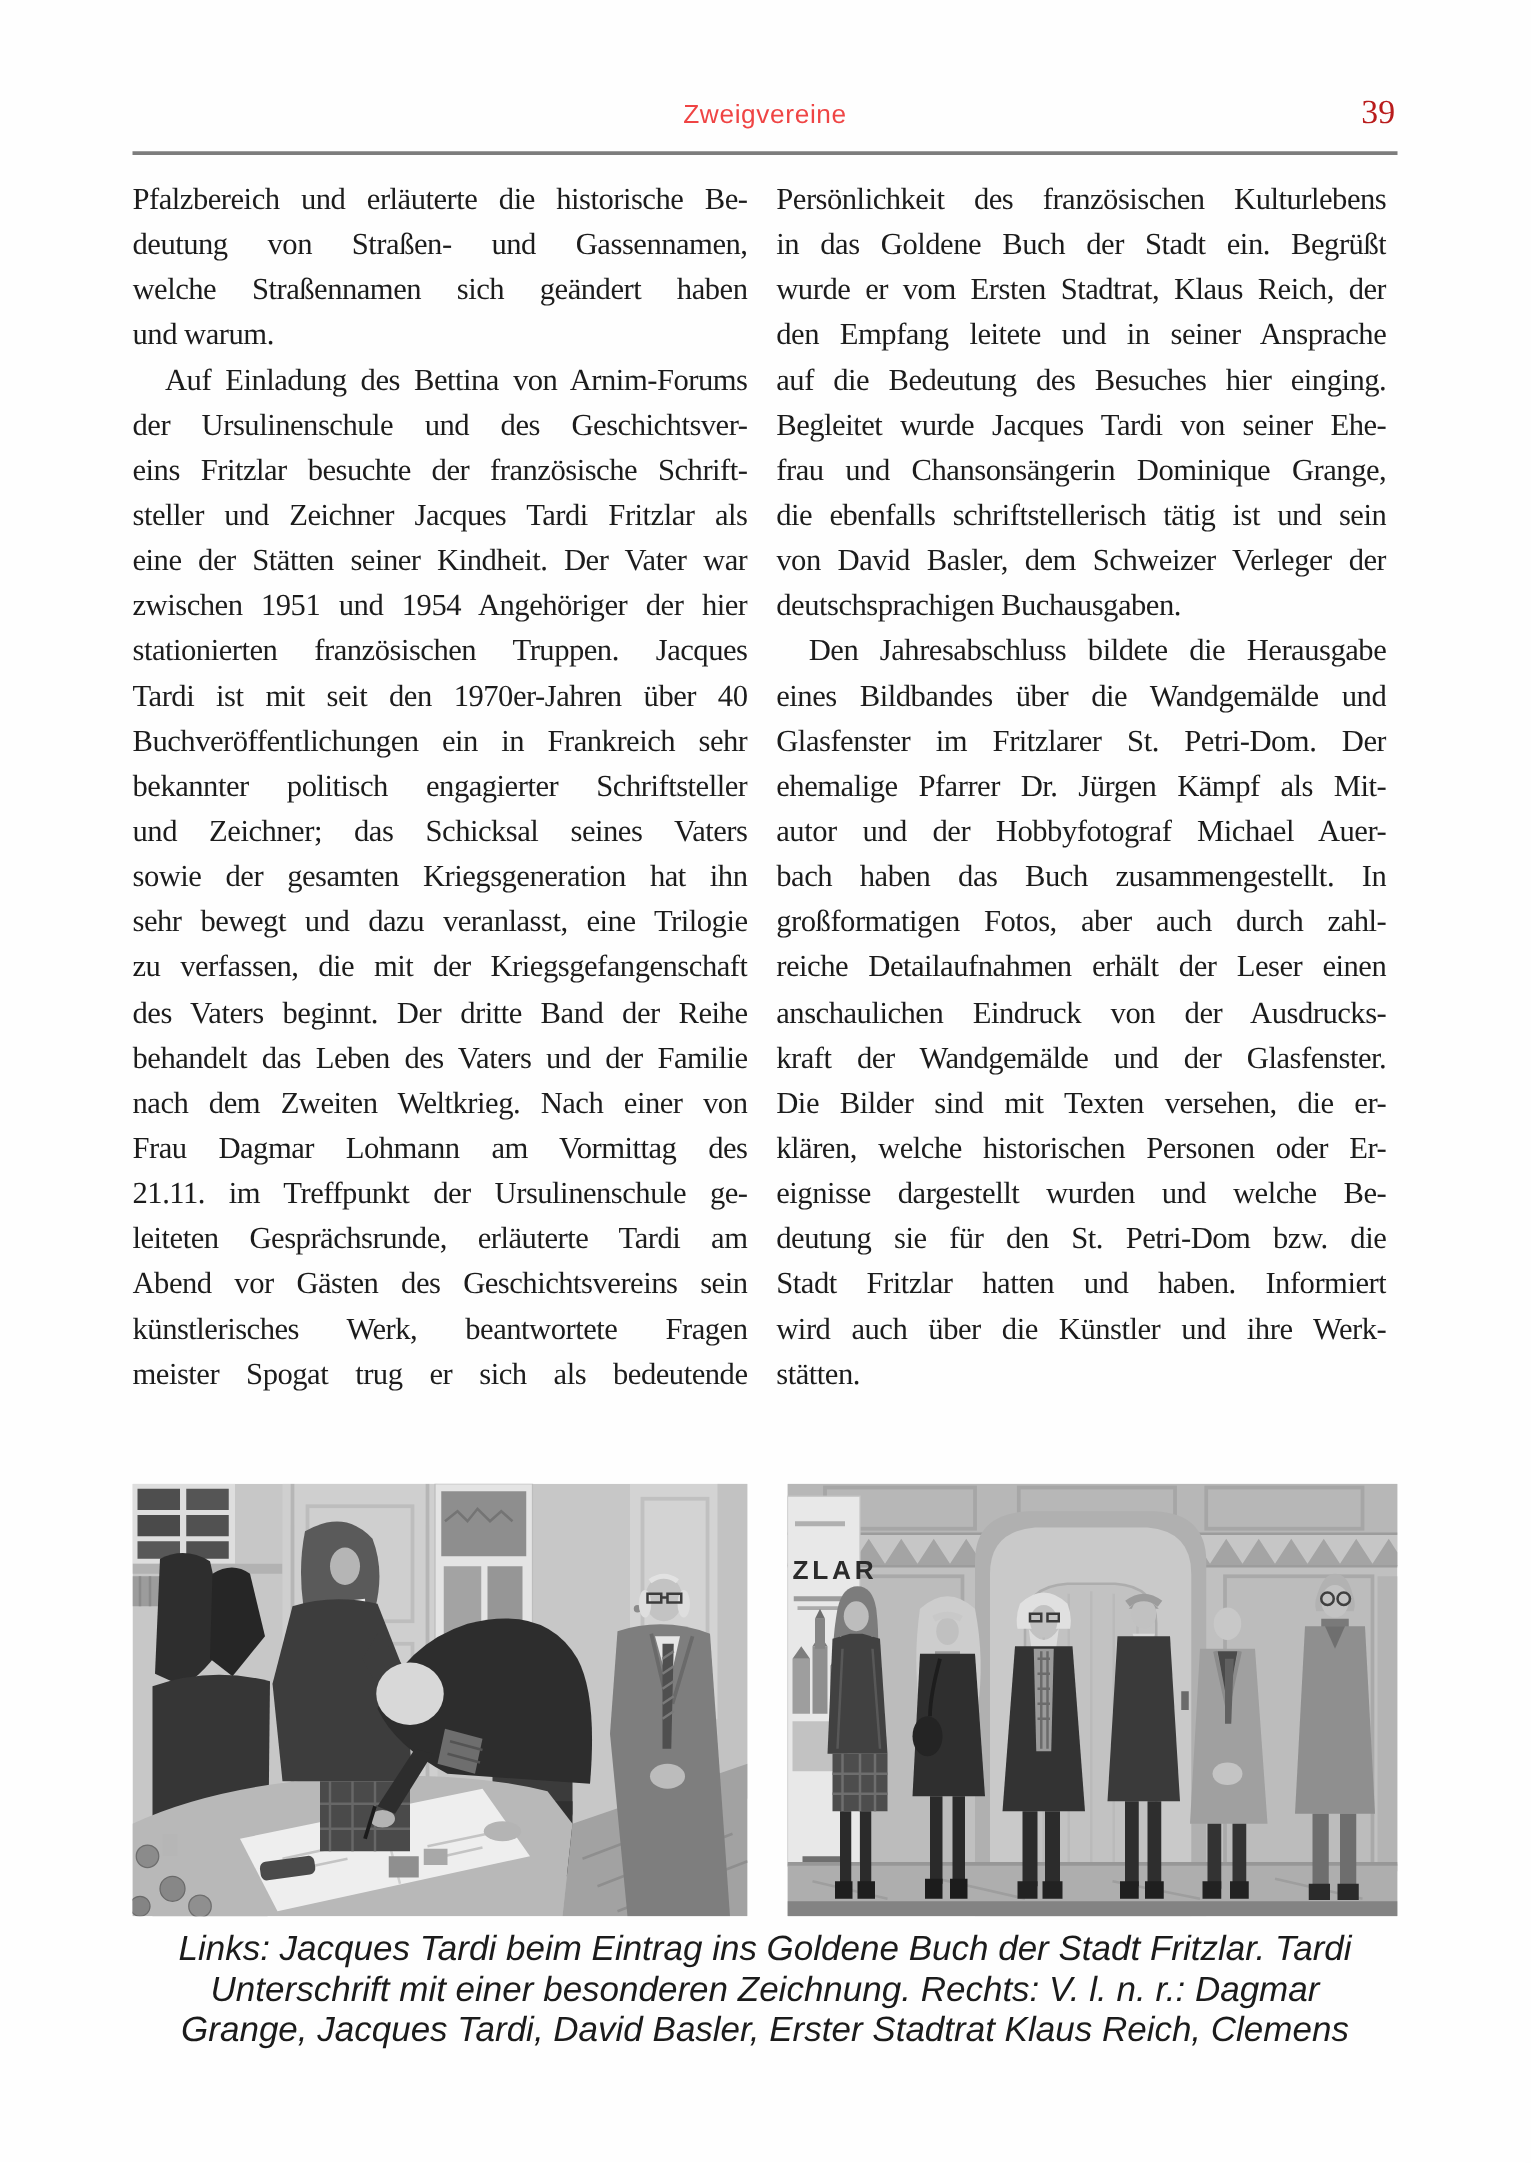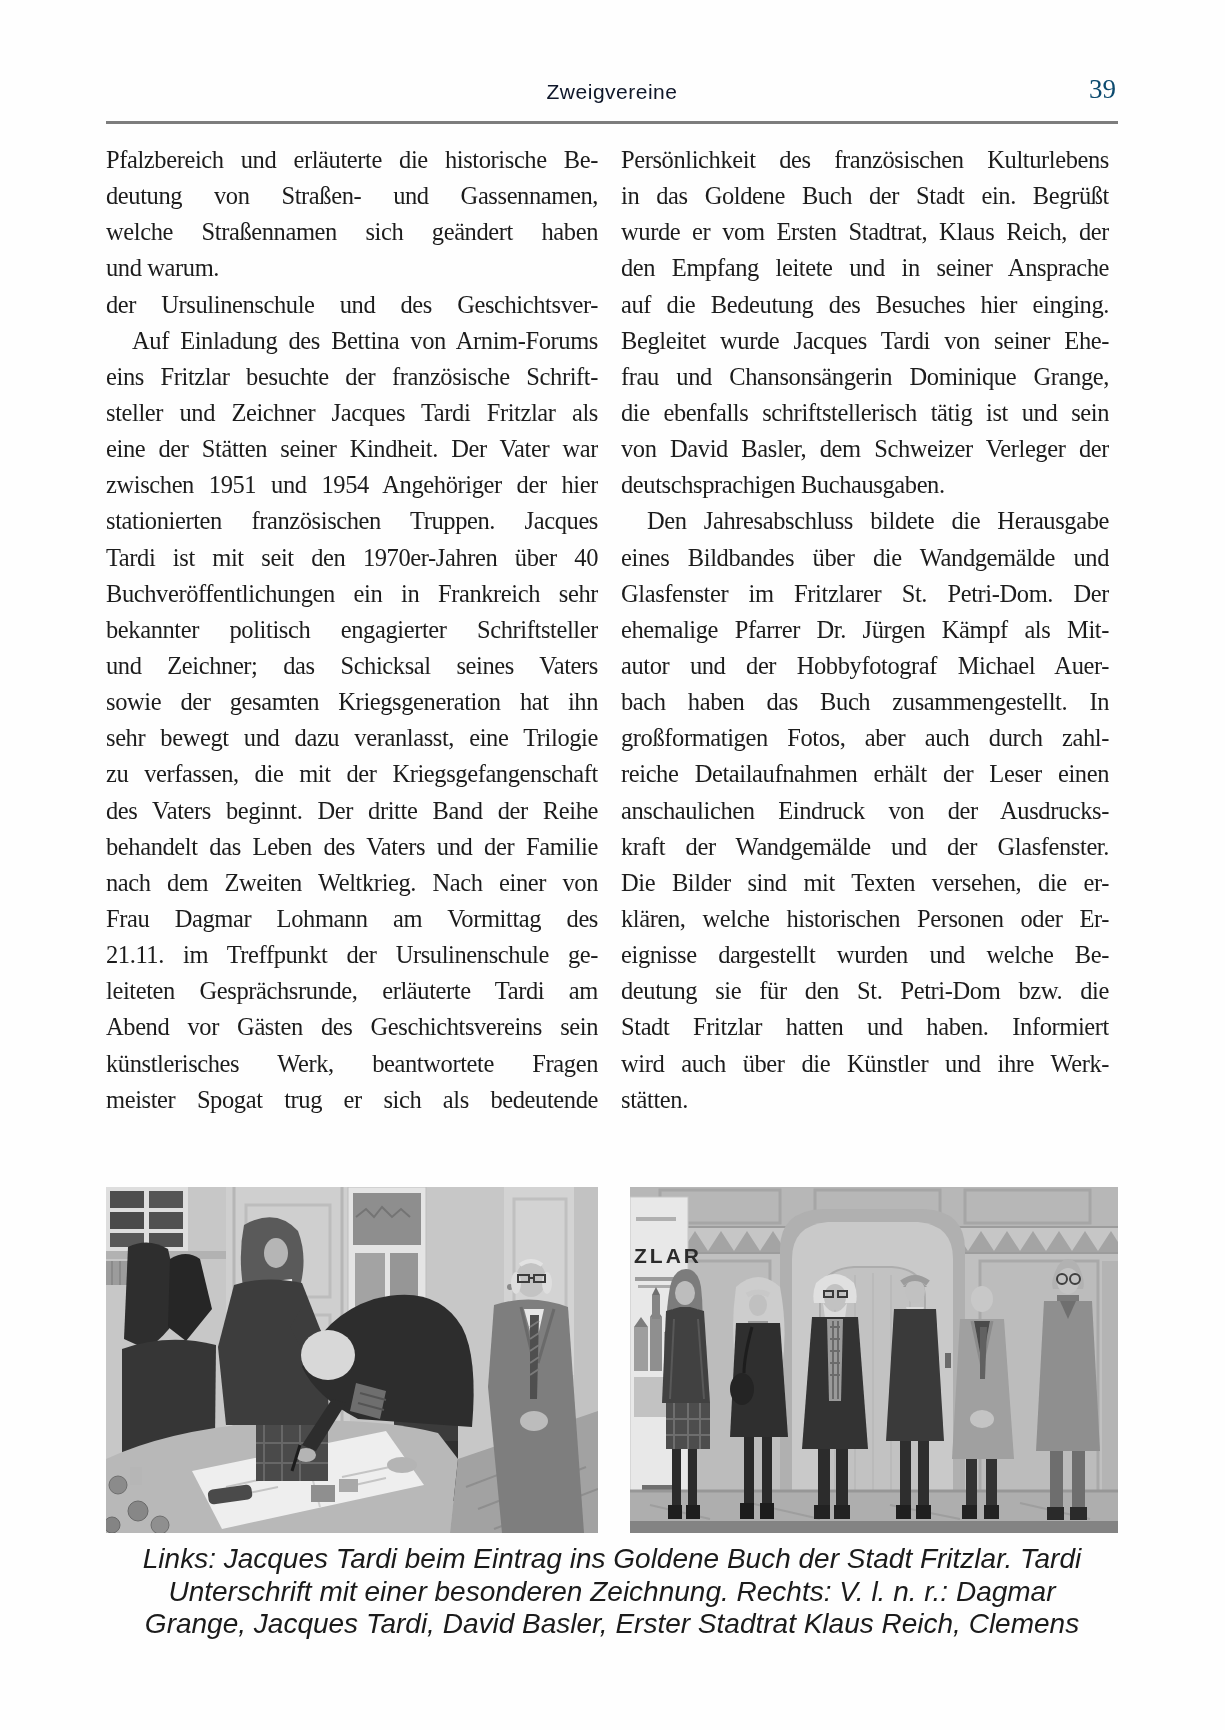--- a/index.html
+++ b/index.html
@@ -1,23 +1,23 @@
 <!DOCTYPE html>
 <html><head>
 <meta charset="utf-8">
 <style>
   html,body{margin:0;padding:0;background:#ffffff;}
   .page{position:relative;width:1225px;height:1730px;background:#fefefe;overflow:hidden;
         font-family:"Liberation Serif",serif;color:#1e1e1e;}
   
   .running-head{position:absolute;top:74px;left:106px;width:1012px;height:34px;}
   .head-title{position:absolute;left:0;right:0;top:6px;text-align:center;
-        font-family:"Liberation Sans",sans-serif;font-size:21px;color:#0f172a;letter-spacing:.5px;}
+        font-family:"Liberation Sans",sans-serif;font-size:21px;color:#ef4444;letter-spacing:.5px;}
   .page-num{position:absolute;right:2px;top:0;font-family:"Liberation Serif",serif;
-        font-size:27px;color:#0c4a6e;}
+        font-size:27px;color:#b91c1c;}
   .head-rule{position:absolute;top:121px;left:106px;width:1012px;height:3px;background:#7d7d7d;}
   
   .cols{position:absolute;top:142px;left:106px;width:1012px;display:flex;gap:23px;}
   .col{font-size:24.5px;letter-spacing:-0.4px;color:#1c1c1c;}
   .col-left{width:492px;}
   .col-right{width:488px;}
   .line{height:36.15px;line-height:36.15px;white-space:nowrap;overflow:hidden;}
   .line.just{white-space:normal;text-align:justify;text-align-last:justify;}
   .line.ind{padding-left:26px;}
   .line.ind.just{text-indent:0;}
@@ -41,22 +41,22 @@
     <span class="page-num">39</span>
   </div>
   <div class="head-rule"></div>
 
   <div class="cols">
     <div class="col col-left">
         <div class="line just">Pfalzbereich und erläuterte die historische Be-</div>
         <div class="line just">deutung von Straßen- und Gassennamen,</div>
         <div class="line just">welche Straßennamen sich geändert haben</div>
         <div class="line">und warum.</div>
+        <div class="line just ind">Auf Einladung des Bettina von Arnim-Forums</div>
         <div class="line just">der Ursulinenschule und des Geschichtsver-</div>
-        <div class="line just ind">Auf Einladung des Bettina von Arnim-Forums</div>
         <div class="line just">eins Fritzlar besuchte der französische Schrift-</div>
         <div class="line just">steller und Zeichner Jacques Tardi Fritzlar als</div>
         <div class="line just">eine der Stätten seiner Kindheit. Der Vater war</div>
         <div class="line just">zwischen 1951 und 1954 Angehöriger der hier</div>
         <div class="line just">stationierten französischen Truppen. Jacques</div>
         <div class="line just">Tardi ist mit seit den 1970er-Jahren über 40</div>
         <div class="line just">Buchveröffentlichungen ein in Frankreich sehr</div>
         <div class="line just">bekannter politisch engagierter Schriftsteller</div>
         <div class="line just">und Zeichner; das Schicksal seines Vaters</div>
         <div class="line just">sowie der gesamten Kriegsgeneration hat ihn</div>

